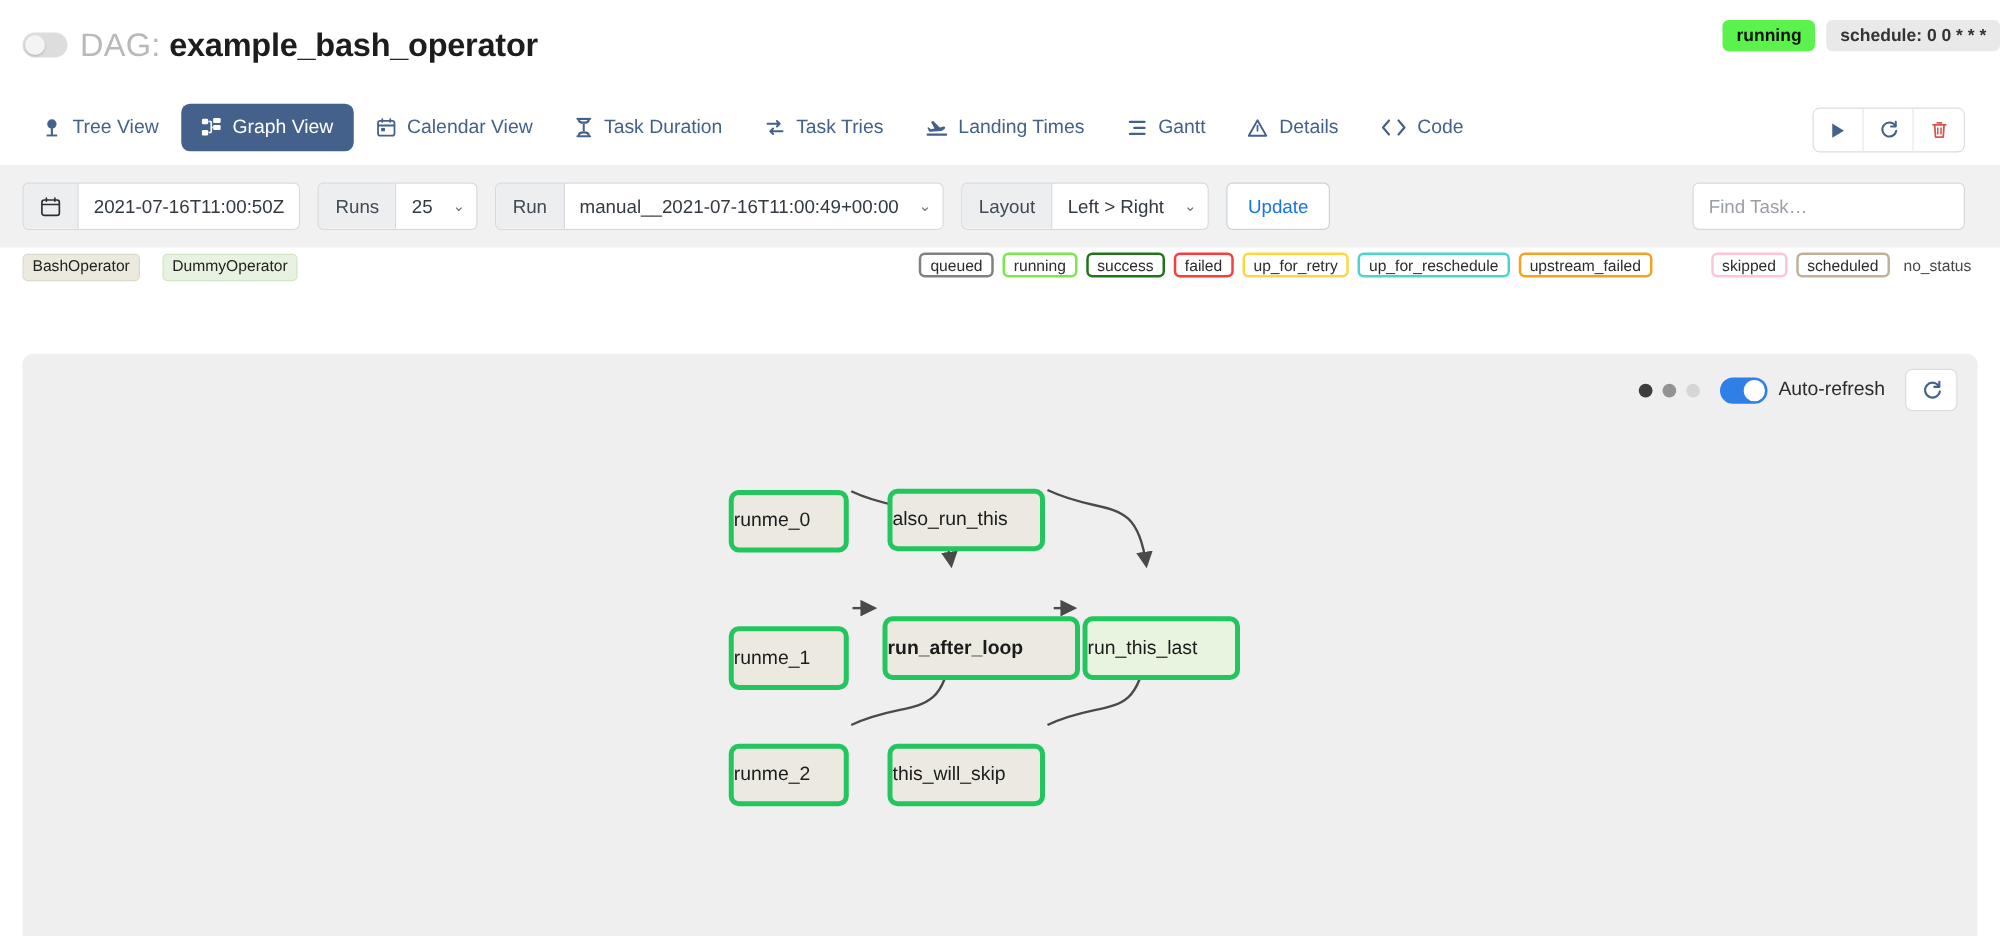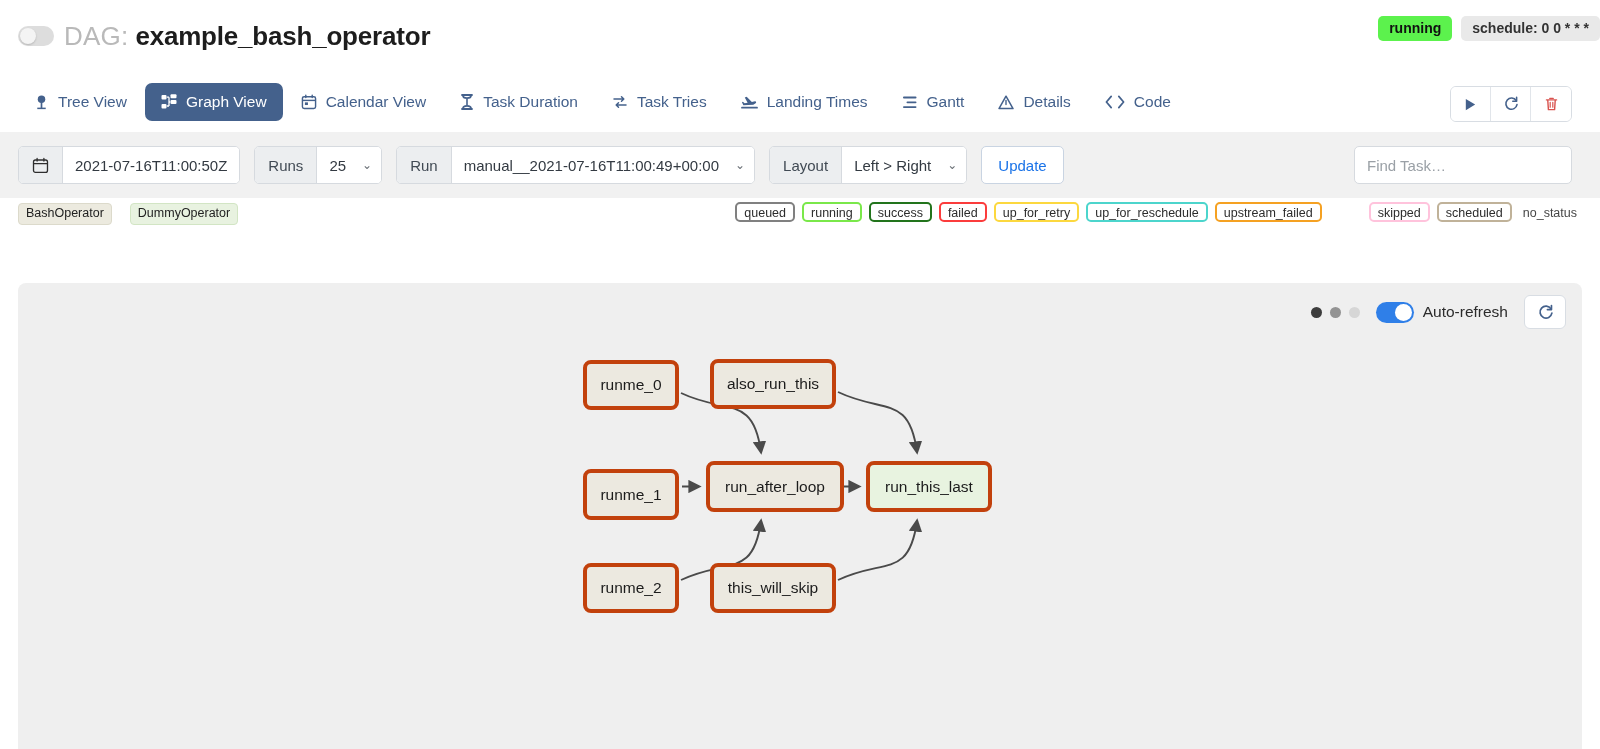--- a/index.html
+++ b/index.html
@@ -279,28 +279,29 @@
     border-radius: 6px;
     display: flex; align-items: center; justify-content: center;
     cursor: pointer;
   }
 
   .graph-svg { position: absolute; left: 0; top: 0; }
 
   .node-box {
     position: absolute;
     border-radius: 8px;
-    border: 4px solid #c2410c;
+    border: 4px solid #22c55e;
     display: flex;
     align-items: center;
-    justify-content: center;
+    justify-content: flex-start;
     font-size: 15.5px;
     color: #1c1c1c;
     cursor: pointer;
     box-sizing: border-box;
+    margin-top: 32px;
   }
 </style>
 </head>
 <body>
 
 <div class="header">
   <div class="dag-toggle"></div>
   <span class="dag-label">DAG:</span>
   <span class="dag-name">example_bash_operator</span>
   <div class="header-badges">
@@ -520,21 +521,21 @@
   <div id="nodes-host">
       <div class="node-box" style="left: 565px; top: 77px; width: 96px; height: 50px; background: rgb(236, 233, 224);">
         <span>runme_0</span>
       </div>
       <div class="node-box" style="left: 692px; top: 76px; width: 126px; height: 50px; background: rgb(236, 233, 224);">
         <span>also_run_this</span>
       </div>
       <div class="node-box" style="left: 565px; top: 186px; width: 96px; height: 51px; background: rgb(236, 233, 224);">
         <span>runme_1</span>
       </div>
-      <div class="node-box" style="left: 688px; top: 178px; width: 138px; height: 51px; background: rgb(236, 233, 224);">
+      <div class="node-box" style="left: 688px; top: 178px; width: 158px; height: 51px; background: rgb(236, 233, 224); font-weight: bold;">
         <span>run_after_loop</span>
       </div>
       <div class="node-box" style="left: 848px; top: 178px; width: 126px; height: 51px; background: rgb(232, 243, 224);">
         <span>run_this_last</span>
       </div>
       <div class="node-box" style="left: 565px; top: 280px; width: 96px; height: 50px; background: rgb(236, 233, 224);">
         <span>runme_2</span>
       </div>
       <div class="node-box" style="left: 692px; top: 280px; width: 126px; height: 50px; background: rgb(236, 233, 224);">
         <span>this_will_skip</span>

